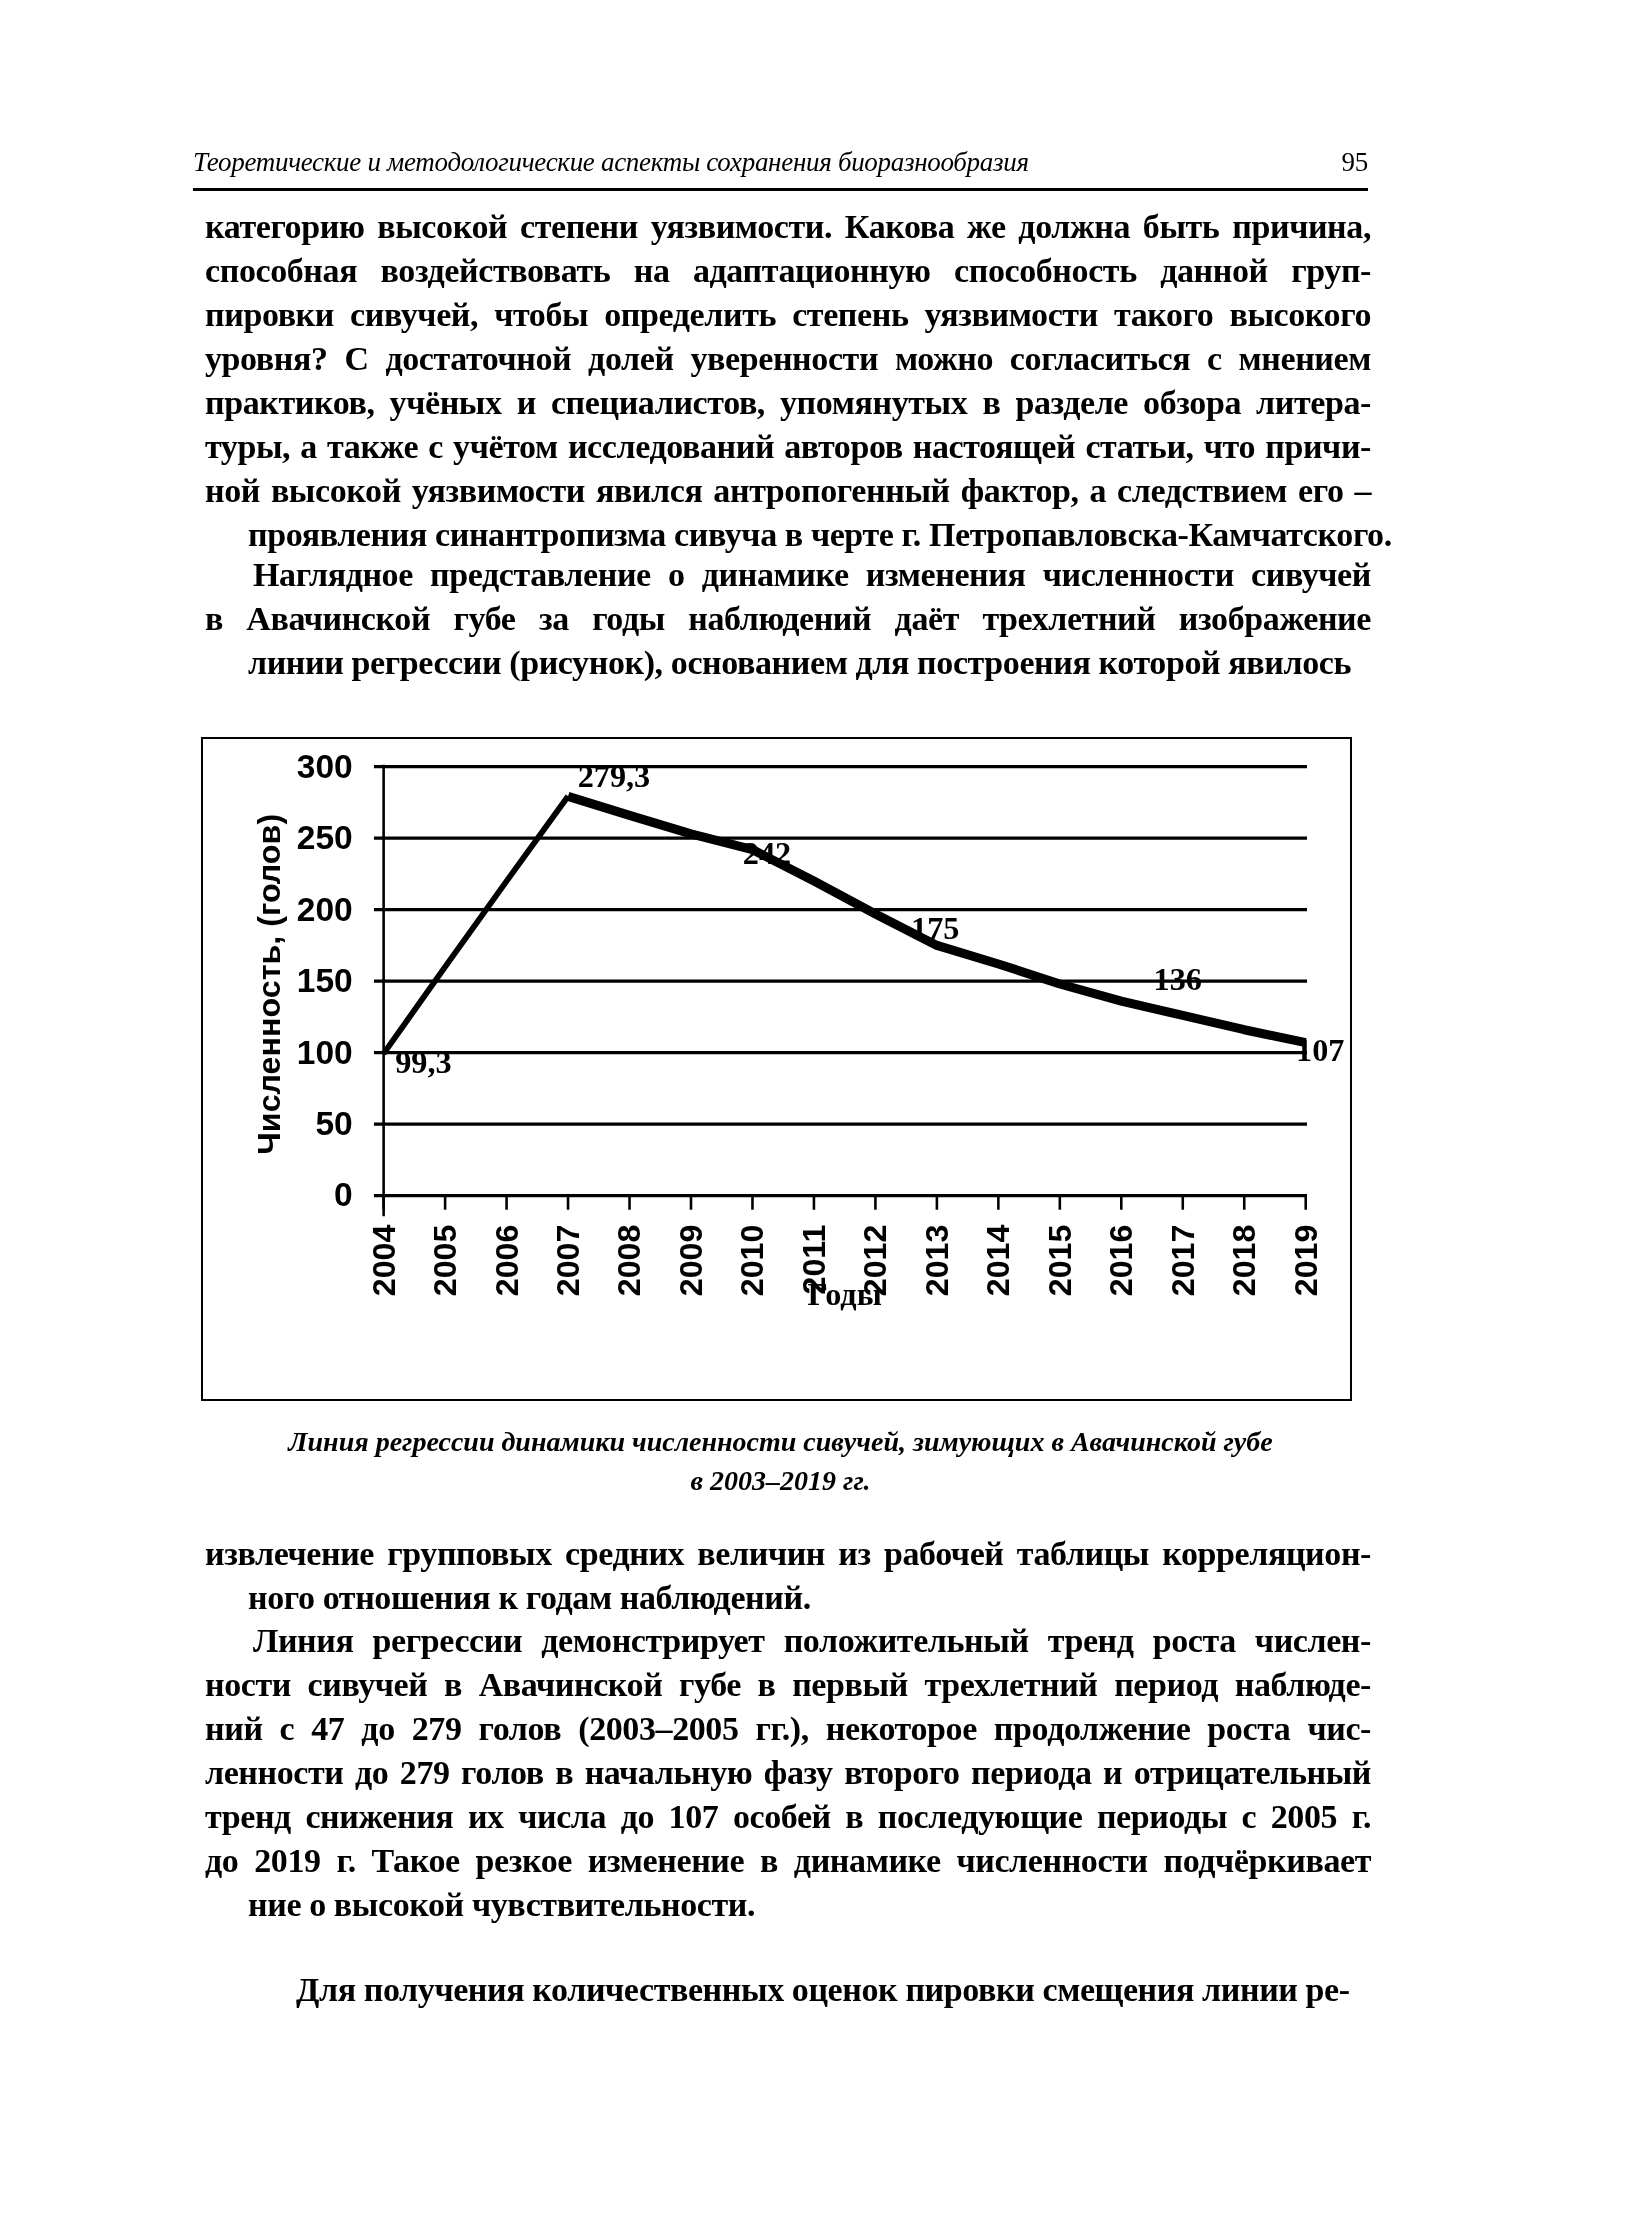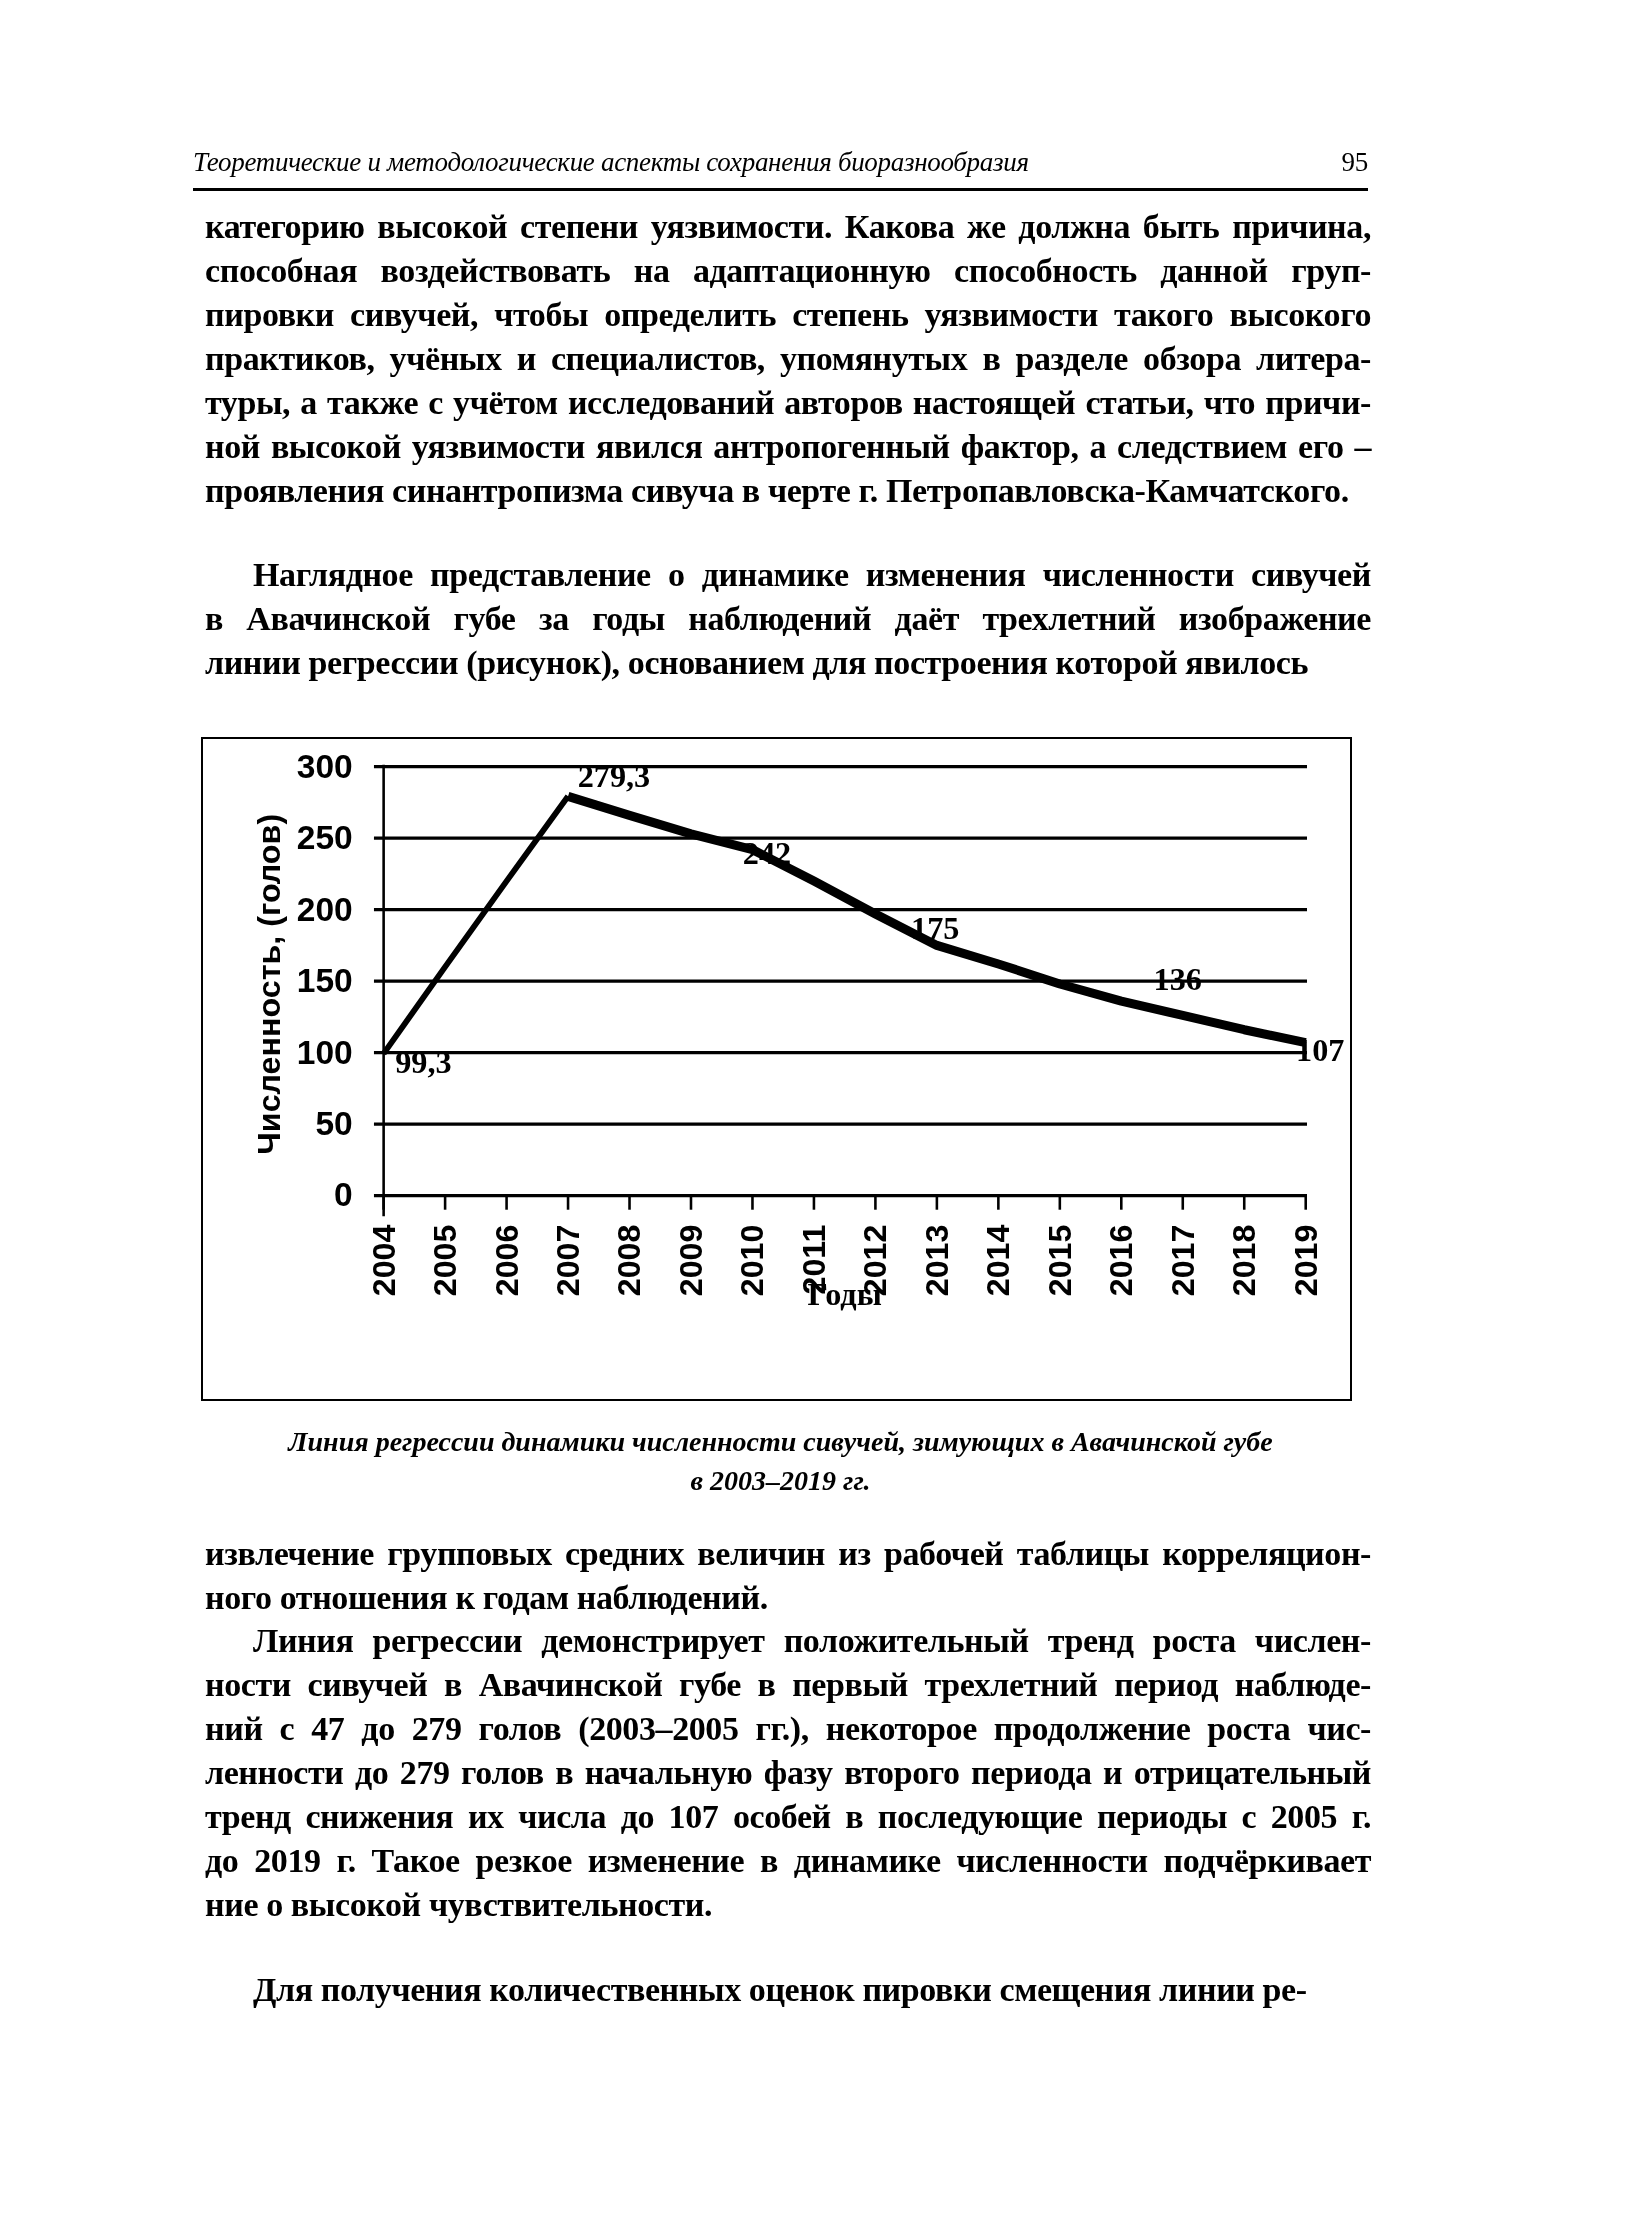--- a/index.html
+++ b/index.html
@@ -12,21 +12,21 @@
     font-style: italic; font-size: 27px; letter-spacing: -0.3px;
   }
   .running-header .page-num { position: absolute; right: 0; top: 0; font-style: normal; text-align: center; }
   .header-rule { position: absolute; left: 193px; top: 188px; width: 1175px; height: 3.2px; background: #000; }
   .para {
     position: absolute; left: 205px; width: 1166px;
     font-size: 34px; line-height: 44px; text-align: justify; font-weight: bold;
     letter-spacing: -0.4px;
   }
   .para .ln { display: block; text-align: justify; text-align-last: justify; white-space: nowrap; }
-  .para .ln.last { text-align-last: left; }
+  .para .ln.last { text-align-last: left; margin-left: 43px; }
   .indent { padding-left: 48px; }
   .figure-frame {
     position: absolute; left: 201px; top: 737px; width: 1151px; height: 664px;
     border: 2.6px solid #000; box-sizing: border-box;
   }
   #chart { position: absolute; left: 0; top: 0; }
   .caption {
     position: absolute; left: 193px; top: 1422px; width: 1175px; text-align: center;
     font-style: italic; font-size: 28px; line-height: 39px; font-weight: bold;
   }
@@ -39,20 +39,21 @@
   <span>Теоретические и методологические аспекты сохранения биоразнообразия</span>
   <span class="page-num">95</span>
 </div>
 <div class="header-rule"></div>
 
 <div id="top-text">
     <div class="para" style="top: 205px;">
       <span class="ln">категорию высокой степени уязвимости. Какова же должна быть причина,</span>
       <span class="ln">способная воздействовать на адаптационную способность данной груп-</span>
       <span class="ln">пировки сивучей, чтобы определить степень уязвимости такого высокого</span>
+      <span class="ln">уровня? С достаточной долей уверенности можно согласиться с мнением</span>
       <span class="ln">практиков, учёных и специалистов, упомянутых в разделе обзора литера-</span>
       <span class="ln">туры, а также с учётом исследований авторов настоящей статьи, что причи-</span>
       <span class="ln">ной высокой уязвимости явился антропогенный фактор, а следствием его –</span>
       <span class="ln last">проявления синантропизма сивуча в черте г. Петропавловска-Камчатского.</span>
     </div>
     <div class="para" style="top: 553px;">
       <span class="ln indent">Наглядное представление о динамике изменения численности сивучей</span>
       <span class="ln">в Авачинской губе за годы наблюдений даёт трехлетний изображение</span>
       <span class="ln last">линии регрессии (рисунок), основанием для построения которой явилось</span>
     </div>

